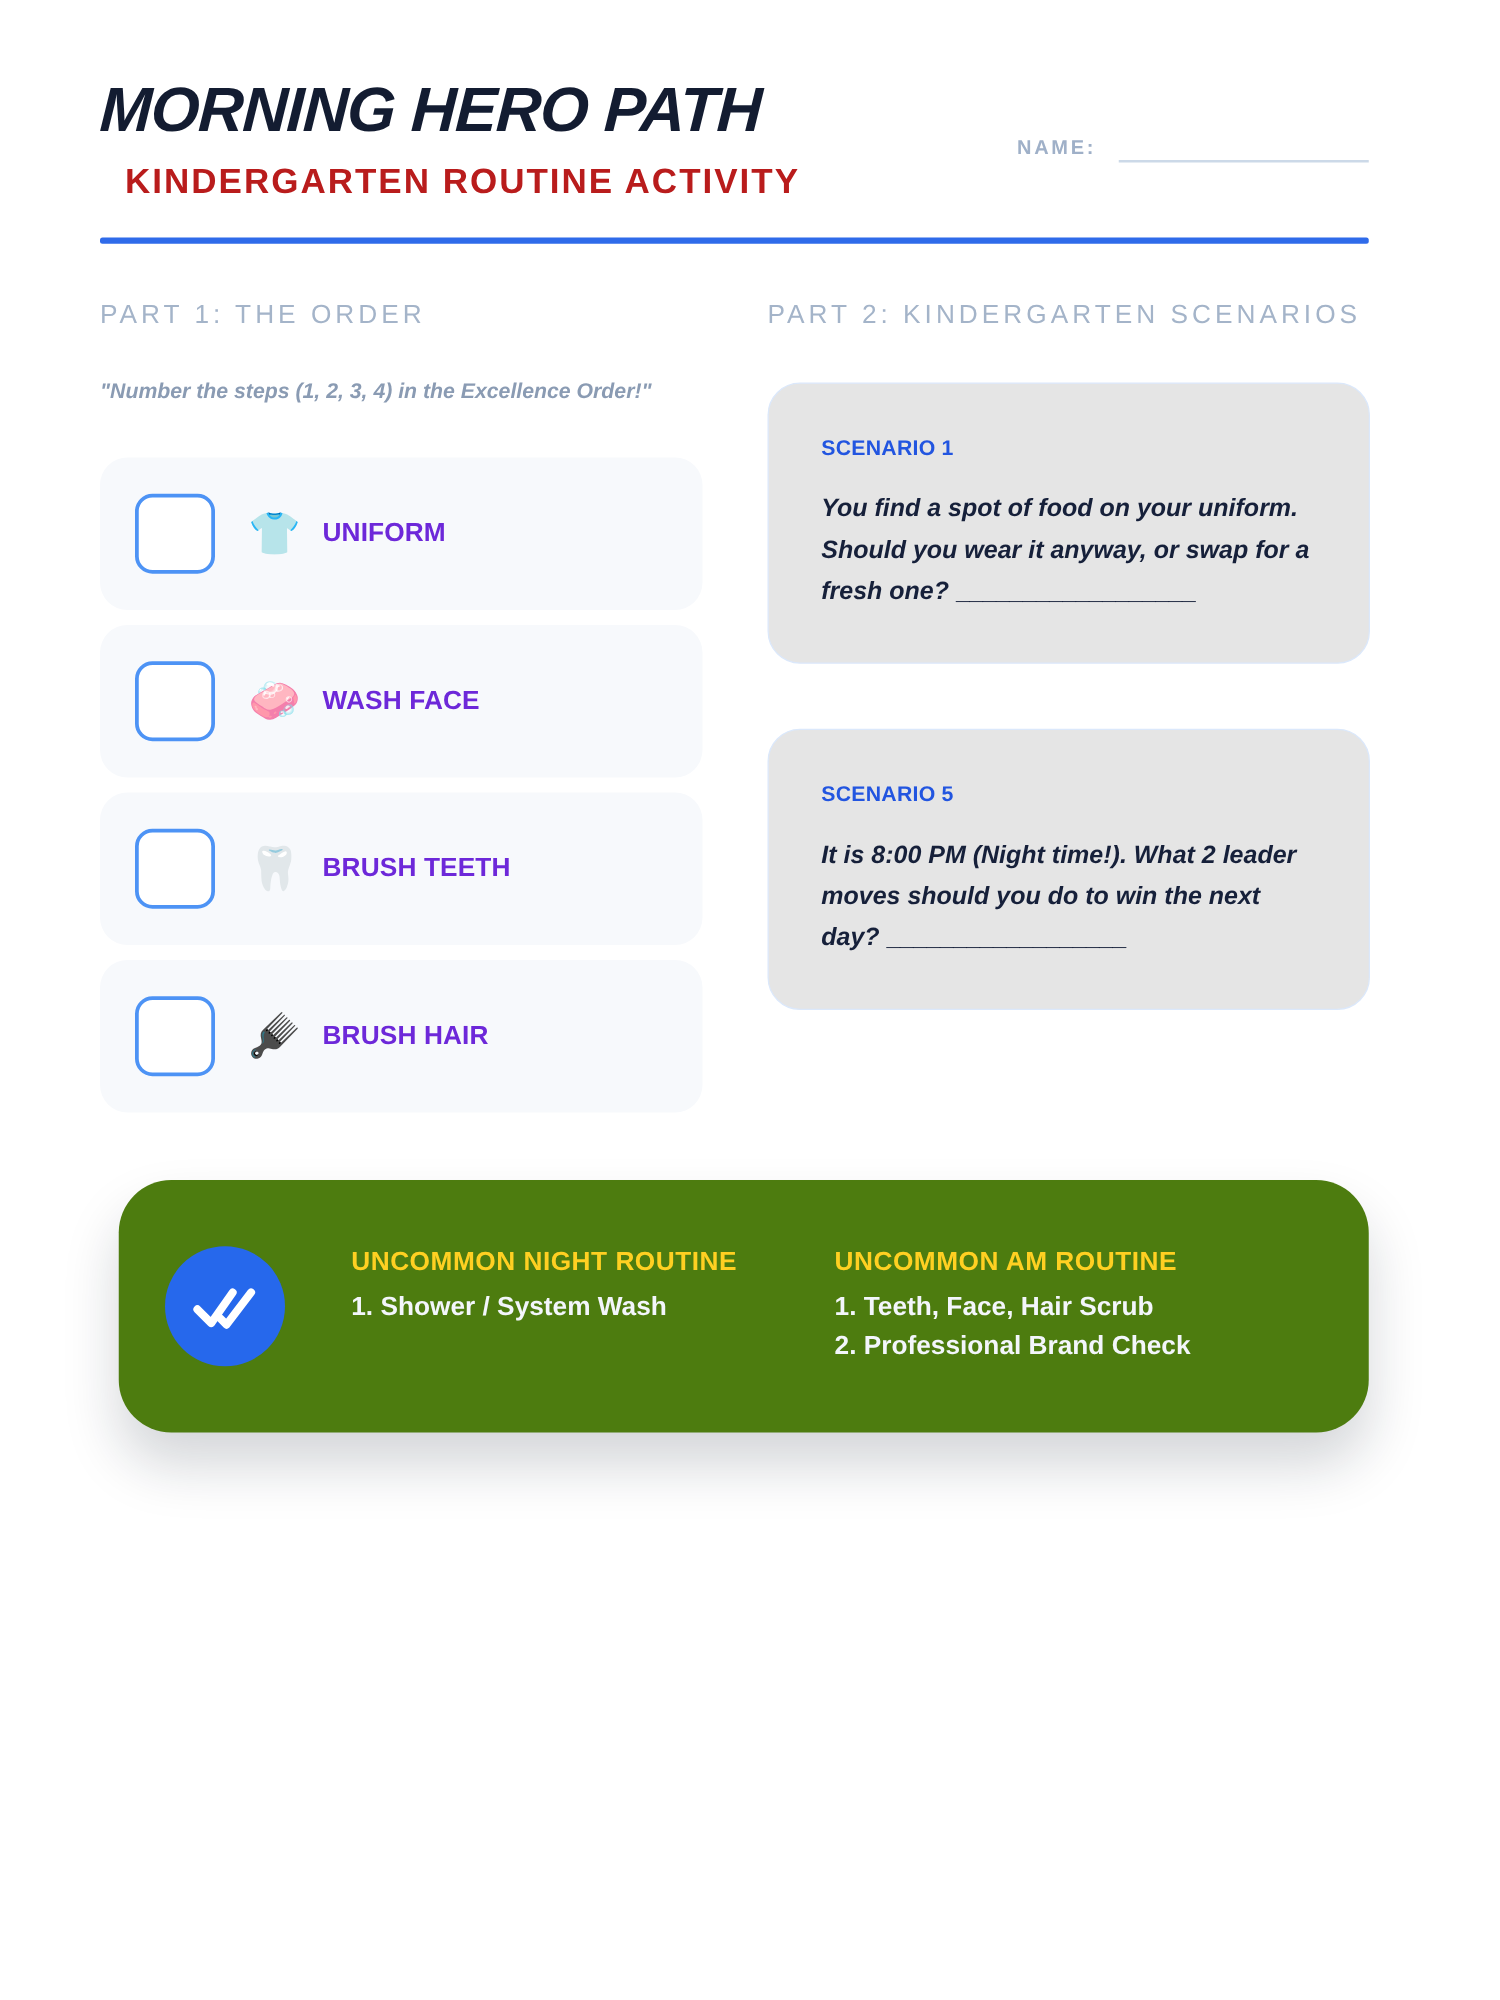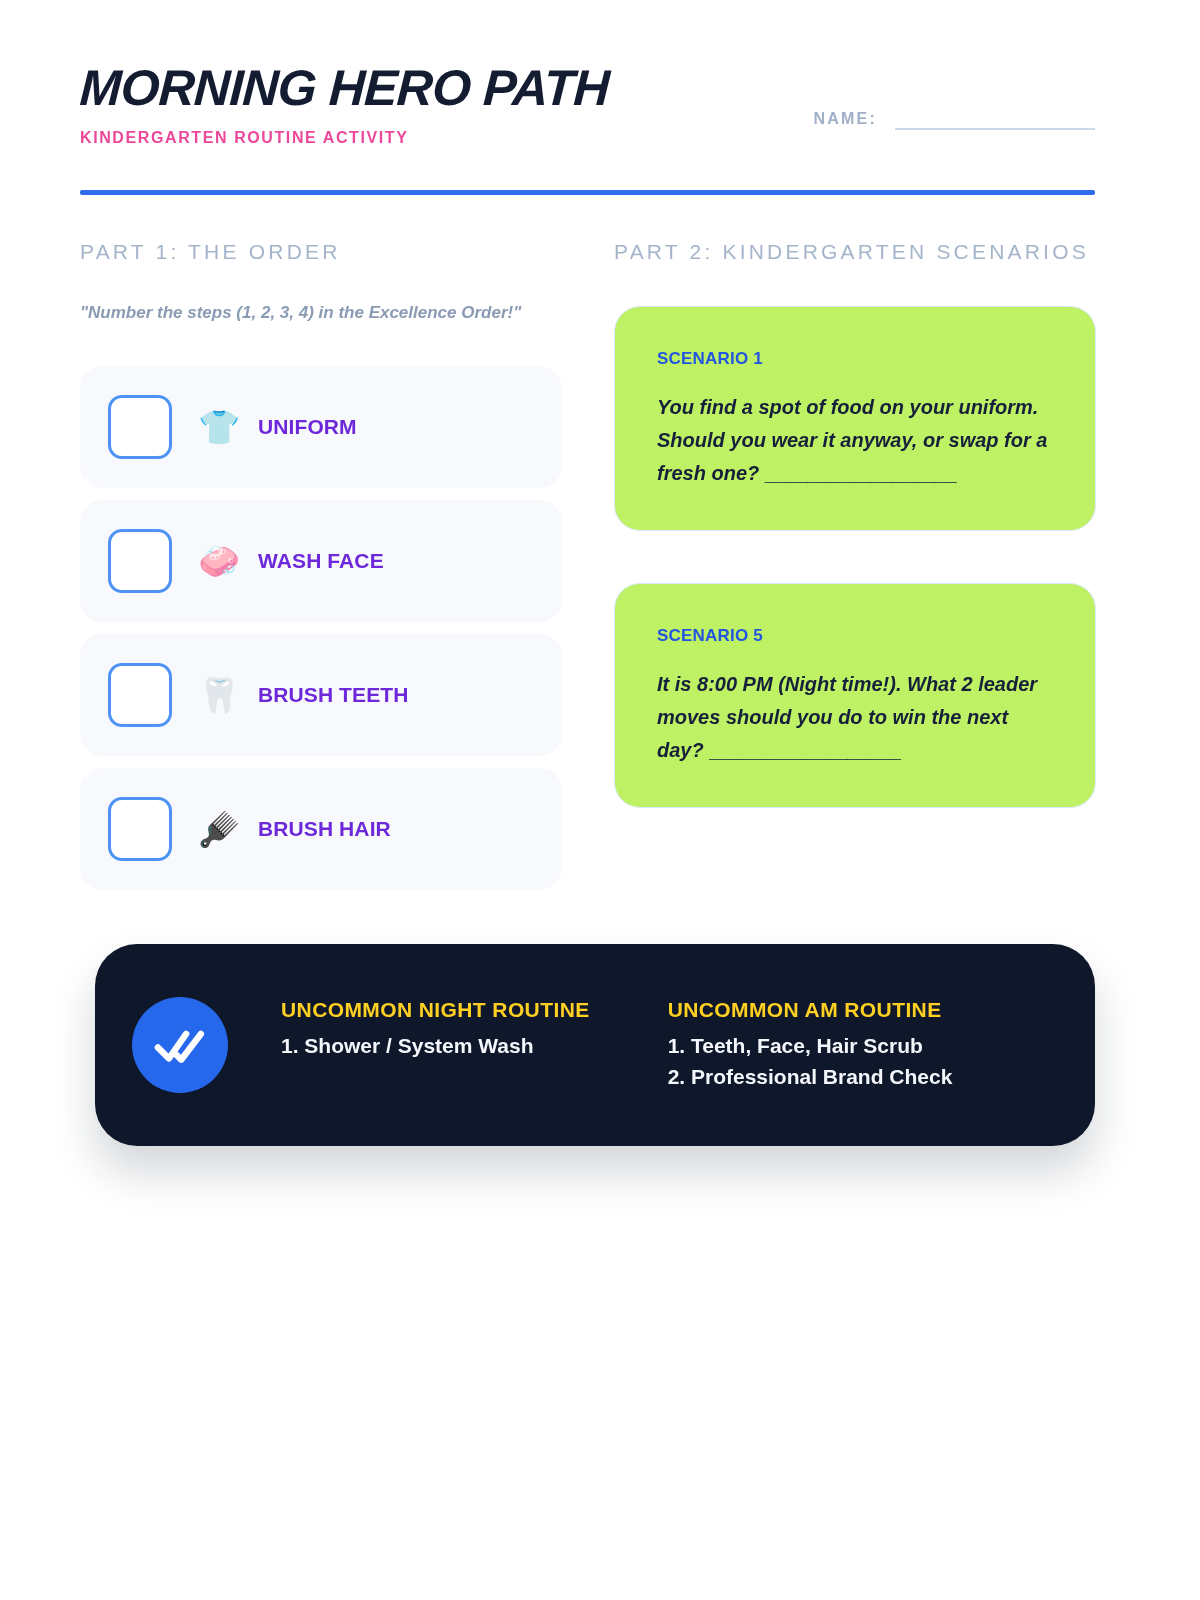--- a/index.html
+++ b/index.html
@@ -42,25 +42,26 @@
     font-style: italic;
     letter-spacing: -0.8px;
     color: #131c31;
     line-height: 1.05;
     transform: skewX(-3deg);
     white-space: nowrap;
   }
 
   .sub-title {
     margin-top: 14px;
-    font-size: 16px;
+    font-size: 28px;
     font-weight: 700;
     letter-spacing: 1.6px;
-    color: #ec4899;
-    white-space: nowrap;
+    color: #b91c1c;
+    white-space: nowrap;
+    margin-left: 20px;
   }
 
   .name-block {
     position: absolute;
     right: 0;
     top: 48px;
     display: flex;
     align-items: flex-end;
     gap: 18px;
   }
@@ -166,21 +167,21 @@
     position: absolute;
     left: 614px;
     top: 306px;
     width: 482px;
     display: flex;
     flex-direction: column;
     gap: 52px;
   }
 
   .scenario-card {
-    background: #bef264;
+    background: #e5e5e5;
     border: 1px solid #dbe8fb;
     border-radius: 26px;
     padding: 42px 40px 40px 42px;
   }
 
   .scenario-title {
     font-size: 17px;
     font-weight: 700;
     letter-spacing: 0.2px;
     color: #2255e0;
@@ -200,21 +201,21 @@
     font-style: normal;
   }
 
   
   .footer-banner {
     position: absolute;
     left: 95px;
     top: 944px;
     width: 1000px;
     height: 202px;
-    background: #0f172a;
+    background: #4d7c0f;
     border-radius: 42px;
     box-shadow: 0 26px 44px rgba(16, 26, 46, 0.18);
     display: flex;
     align-items: center;
     padding-left: 37px;
   }
 
   .check-badge {
     flex: 0 0 96px;
     width: 96px;

